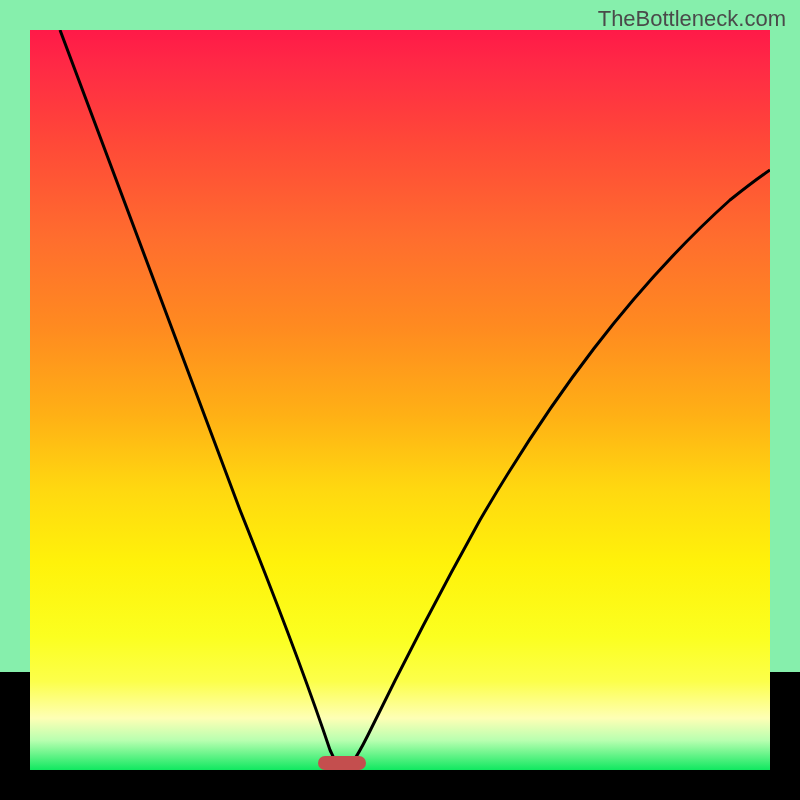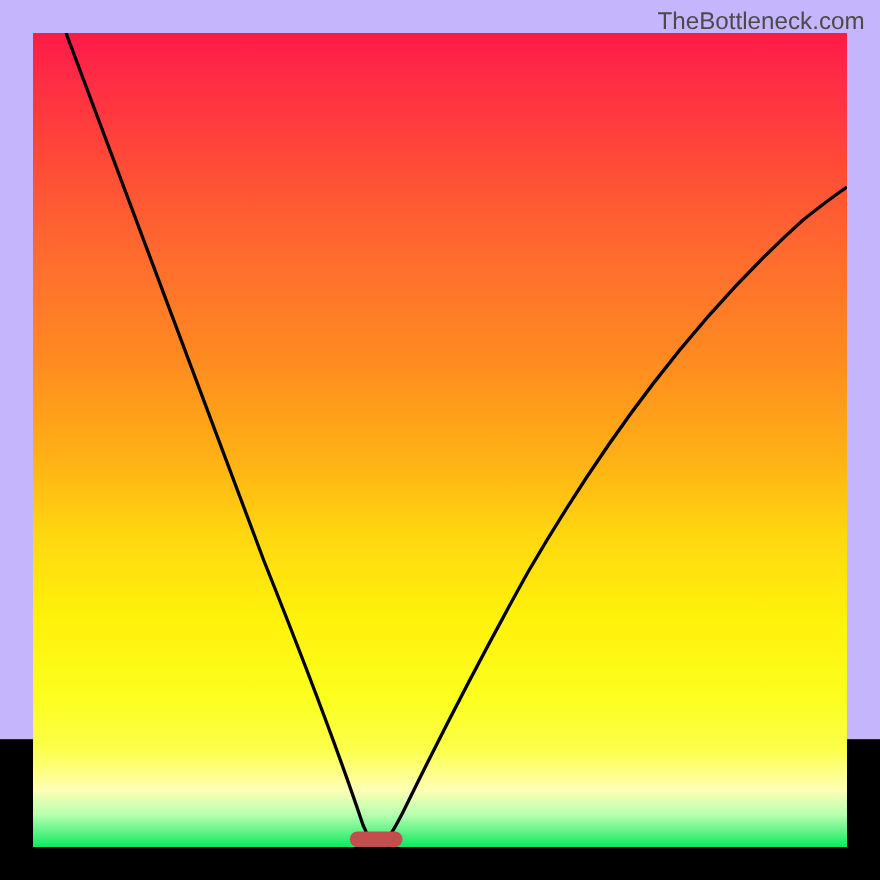--- a/index.html
+++ b/index.html
@@ -13,21 +13,21 @@
       background: #000;
       position: relative;
       overflow: hidden;
     }
     .outer-frame {
       position: absolute;
       top: 0;
       left: 0;
       width: 800px;
       height: 672px;
-      background: #c4b5fd;
+      background: #86efac;
       padding-left: 18px;
     }
     .watermark {
       position: absolute;
       top: 6px;
       right: 14px;
       color: #4a4a4a;
       font-family: Arial, sans-serif;
       font-size: 22px;
       font-weight: 500;

